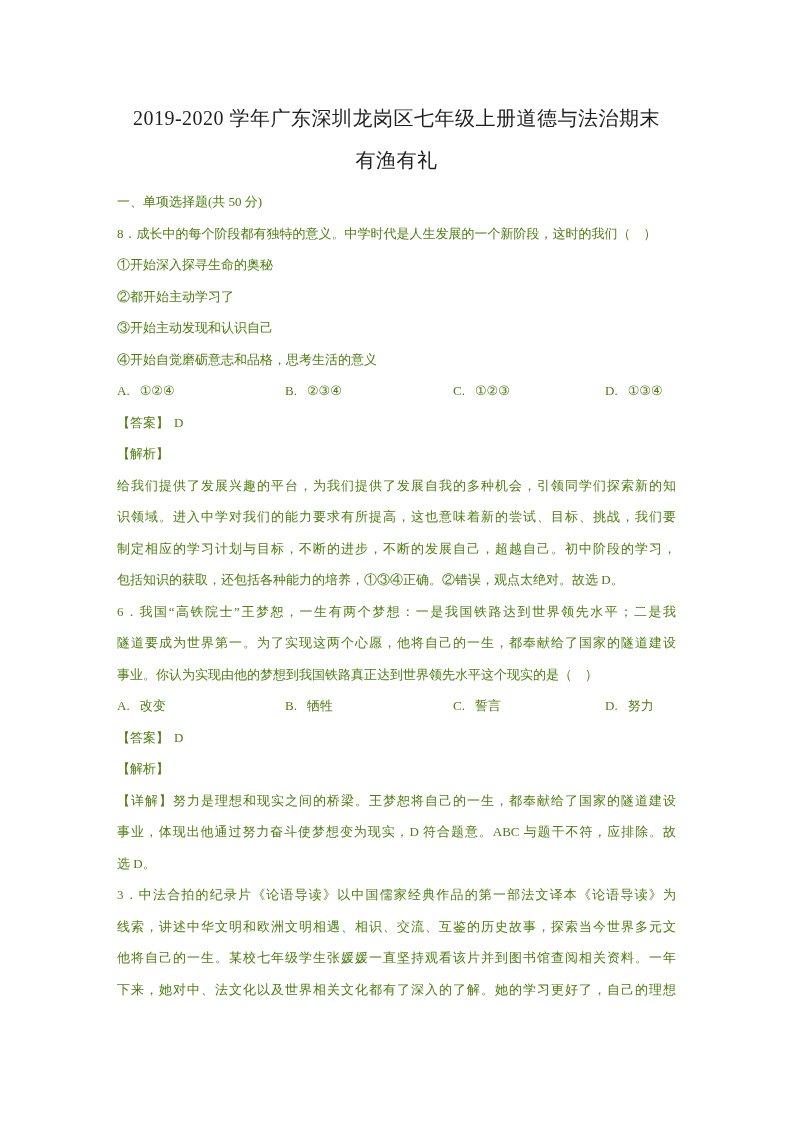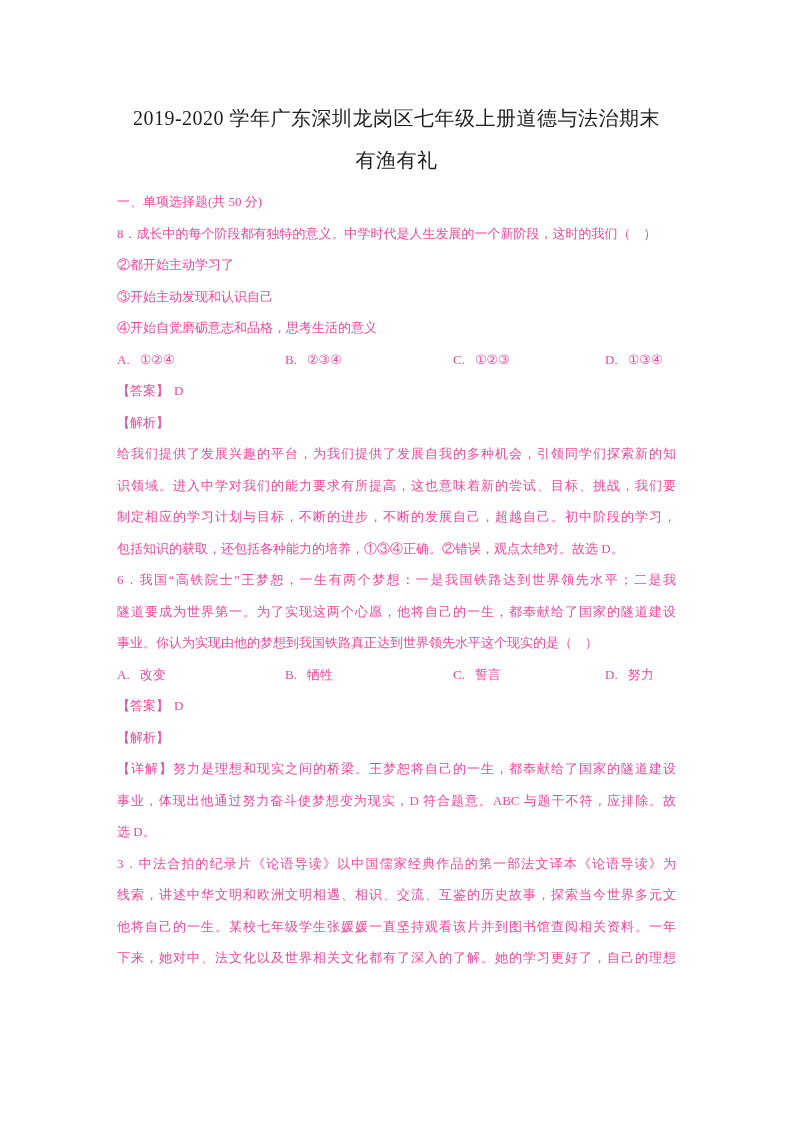--- a/index.html
+++ b/index.html
@@ -22,21 +22,21 @@
   }
   .content {
     position: absolute;
     left: 117px;
     top: 186px;
     width: 559px;
   }
   .line {
     font-size: 13px;
     line-height: 31.5px;
-    color: #ec4899;
+    color: #4d7c0f;
   }
   
   .j {
     text-align: justify;
     text-align-last: justify;
   }
   .options-row {
     display: grid;
     grid-template-columns: 168px 168px 152px auto;
   }
@@ -63,20 +63,21 @@
     <div>2019-2020 学年广东深圳龙岗区七年级上册道德与法治期末</div>
     <div>有渔有礼</div>
   </div>
 
   <div class="content">
 
     <div class="line">一、单项选择题(共 50 分)</div>
 
     <div>
       <div class="line">8．成长中的每个阶段都有独特的意义。中学时代是人生发展的一个新阶段，这时的我们（　）</div>
+      <div class="line">①开始深入探寻生命的奥秘</div>
       <div class="line">②都开始主动学习了</div>
       <div class="line">③开始主动发现和认识自己</div>
       <div class="line">④开始自觉磨砺意志和品格，思考生活的意义</div>
       <div class="line options-row">
         <span><span class="opt-label">A.</span><span>①②④</span></span>
         <span><span class="opt-label">B.</span><span>②③④</span></span>
         <span><span class="opt-label">C.</span><span>①②③</span></span>
         <span><span class="opt-label">D.</span><span>①③④</span></span>
       </div>
       <div class="line"><span>【答案】</span><span class="answer-letter">D</span></div>

